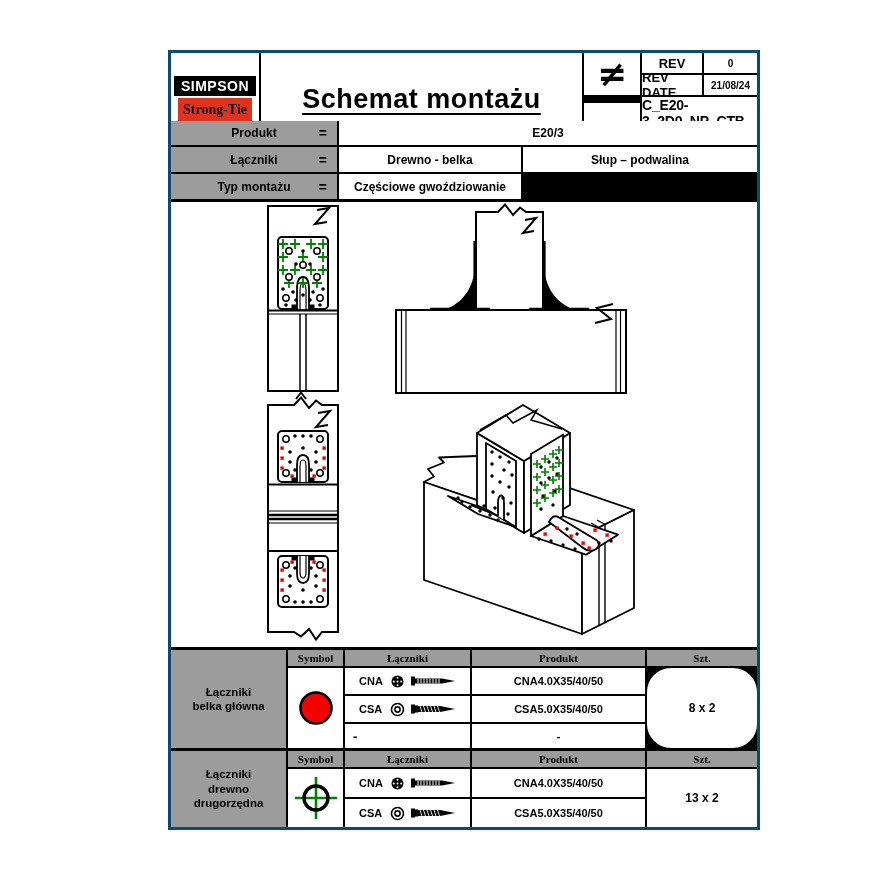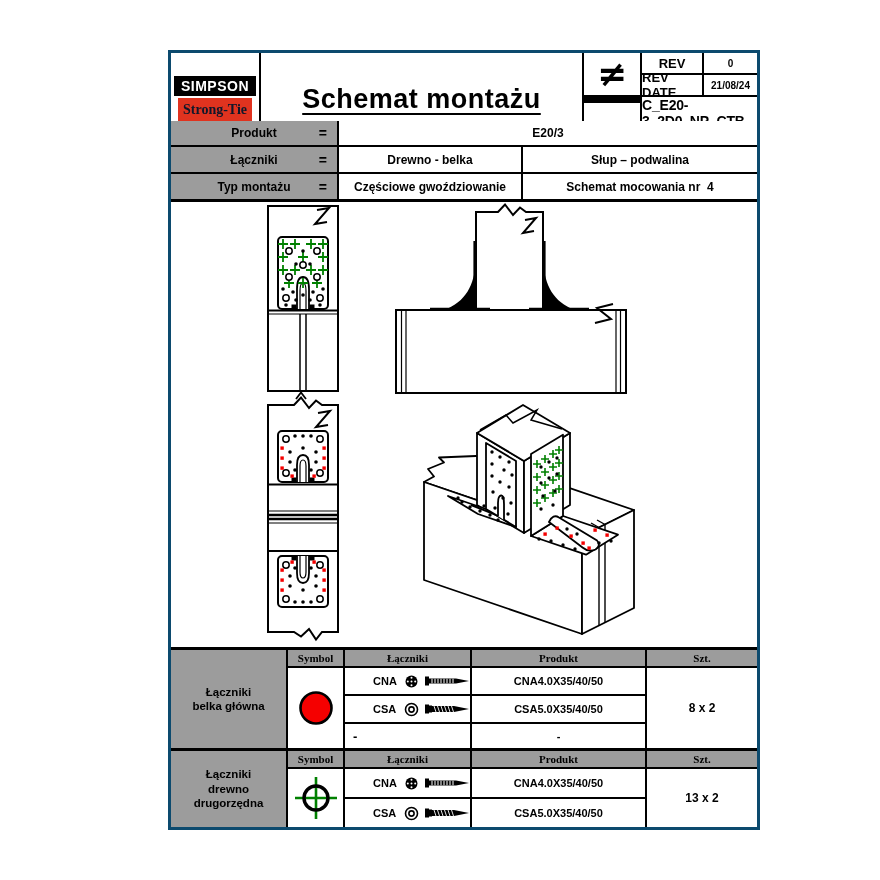--- a/index.html
+++ b/index.html
@@ -31,21 +31,21 @@
   
   .draw{height:445px;background:#fff;margin-bottom:3px;}
   .draw svg{display:block;}
   
   .ftable{display:grid;gap:2px;background:#000;}
   .ft1{grid-template-columns:115px 55px 125px 173px 1fr;grid-template-rows:16px 26px 26px 24px;height:98px;margin-bottom:3px;}
   .ft2{grid-template-columns:115px 55px 125px 173px 1fr;grid-template-rows:16px 28px 28px;height:76px;}
   .gray{background:#9c9c9c;}
   .ghead{font-size:11px;font-family:Liberation Serif, serif;}
   .group{flex-direction:column;line-height:1.25;font-size:11.5px;text-align:center;}
-  .codecell{justify-content:flex-end;gap:5px;}
+  .codecell{justify-content:center;gap:5px;}
   .code{font-size:11px;width:26px;}
   .prod{font-size:11px;}
   .qty{font-size:12px;}
   .dashL{justify-content:flex-start;padding-left:8px;font-size:13px;}
   
   .wood{fill:#fff;stroke:#000;stroke-width:2;}
   .ln{stroke:#000;fill:none;}
   .gc{stroke:#008000;stroke-width:1.8;fill:none;}
   .gc2{stroke:#008000;stroke-width:1.6;fill:none;}
   .dot{fill:#000;stroke:none;}
@@ -95,21 +95,20 @@
         </div>
         <div class="ival">Drewno - belka</div>
         <div class="ival">Słup – podwalina</div>
       </div>
       <div class="irow double">
         <div class="ilab">
           <span>Typ montażu</span>
           <span class="eq">=</span>
         </div>
         <div class="ival">Częściowe gwoździowanie</div>
-        <div class="ival">Schemat mocowania nr  4</div>
       </div>
     </div>
 
     <div class="draw band">
       <svg width="538" height="445" viewBox="3 3 538 445">
 
         <g>
           <rect class="wood" x="100" y="7" width="70" height="185"></rect>
           <line class="ln" x1="100" y1="111.5" x2="170" y2="111.5" stroke-width="2"></line>
           <line class="ln" x1="100" y1="115" x2="170" y2="115" stroke-width="1.2"></line>
@@ -392,21 +391,21 @@
               <line x1="14" y1="4.8" x2="14" y2="9.2"></line>
               <line x1="17" y1="4.8" x2="17" y2="9.2"></line>
               <line x1="20" y1="4.8" x2="20" y2="9.2"></line>
               <line x1="23" y1="4.8" x2="23" y2="9.2"></line>
               <line x1="26" y1="4.8" x2="26" y2="9.2"></line>
               <line x1="29" y1="4.8" x2="29" y2="9.2"></line>
             </g>
         </svg>
       </div>
       <div class="cell prod">CNA4.0X35/40/50</div>
-      <div class="cell qty" style="grid-row:2/5;grid-column:5;">8 x 2</div>
+      <div class="cell qty" style="grid-row:2/5;grid-column:5;border-radius:24px;">8 x 2</div>
       <div class="cell codecell">
         <span class="code">CSA</span>
         <svg width="15" height="15">
           <circle cx="7.5" cy="7.5" r="6" fill="#fff" stroke="#000" stroke-width="1.6"></circle>
           <circle cx="7.5" cy="7.5" r="2.6" fill="#fff" stroke="#000" stroke-width="1.6"></circle>
         </svg>
         <svg width="46" height="14">
           <rect x="1" y="2.5" width="4" height="9" fill="#000"></rect>
           <rect x="5" y="3.5" width="3" height="7" fill="#000"></rect>
           <path d="M8,4 H30 L45,7 L30,10 H8 Z" fill="#000"></path>

